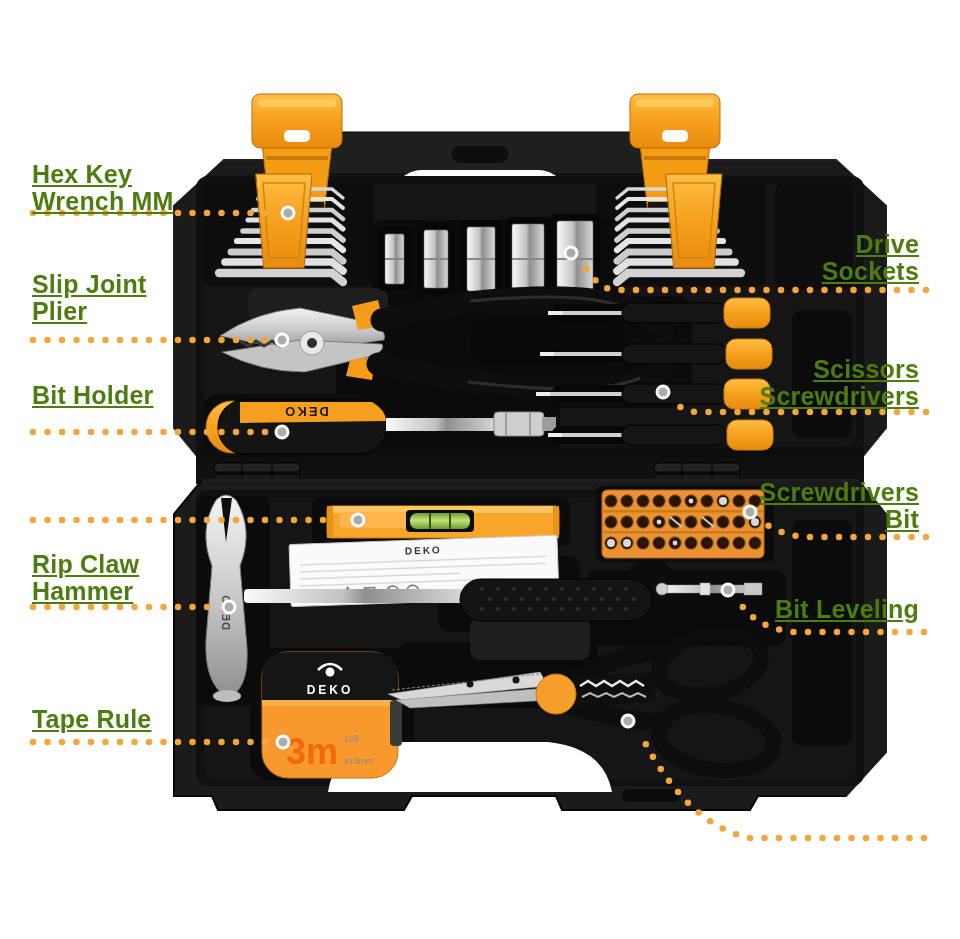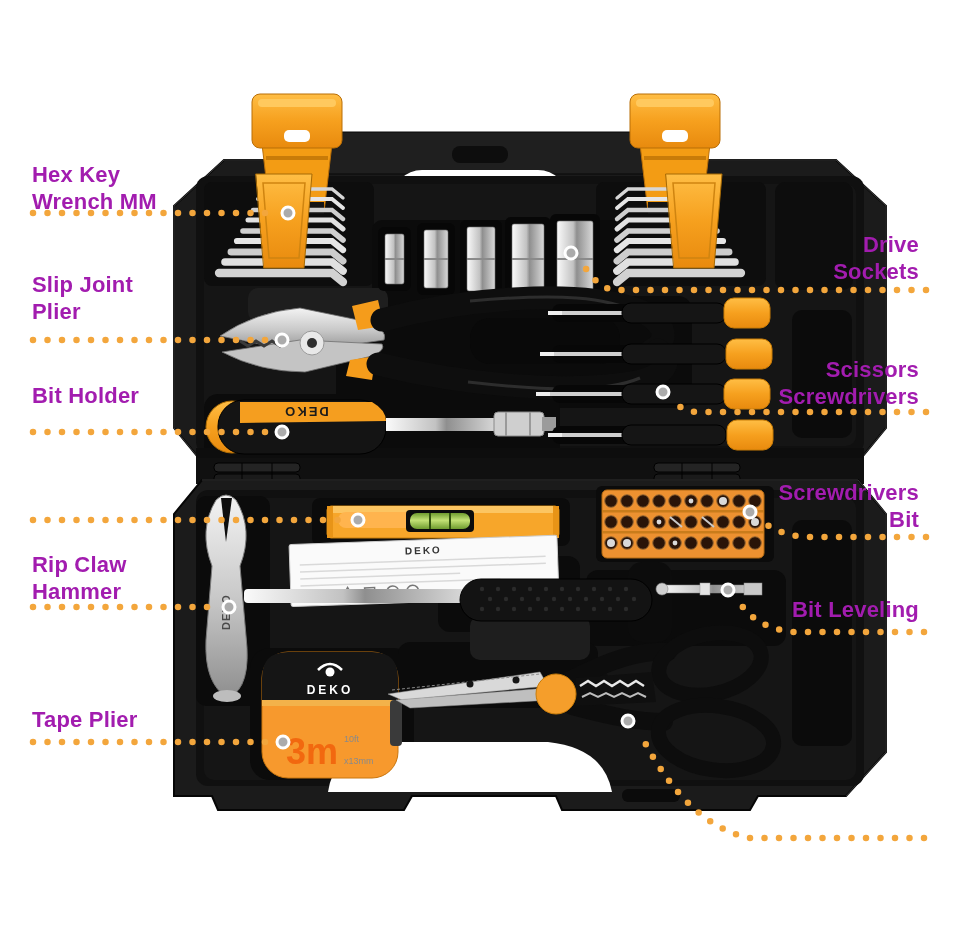--- a/index.html
+++ b/index.html
@@ -1,20 +1,20 @@
 <!DOCTYPE html>
 <html><head>
 <meta charset="utf-8">
 <style>
   html,body{margin:0;padding:0;background:#fff;}
   .stage{position:relative;width:960px;height:939px;background:#ffffff;overflow:hidden;
          font-family:"Liberation Sans",sans-serif;}
   .scene{position:absolute;left:0;top:0;}
-  .callout{position:absolute;font-size:22px;line-height:27px;font-weight:600;
-           color:#a21caf;white-space:pre-line;letter-spacing:.2px;}
+  .callout{position:absolute;font-size:25px;line-height:27px;font-weight:600;
+           color:#4d7c0f;white-space:pre-line;letter-spacing:.2px;text-decoration:underline;}
   .callout.right{right:41px;text-align:right;}
   .callout.left{left:32px;text-align:left;}
   .c-hex{top:161px}.c-slip{top:271px}.c-bith{top:382px}.c-level{top:464px}
   .c-hammer{top:551px}.c-tape{top:706px}
   .c-drive{top:231px}.c-prec{top:356px}.c-bits{top:479px}.c-adapt{top:596px}.c-scis{top:779px}
 </style>
 </head>
 <body>
 
 <div class="stage">
@@ -407,21 +407,21 @@
   </g>
 </svg>
 
 <div class="callout left c-hex">Hex Key
 Wrench MM</div>
 <div class="callout left c-slip">Slip Joint
 Plier</div>
 <div class="callout left c-bith">Bit Holder</div>
 <div class="callout left c-hammer">Rip Claw
 Hammer</div>
-<div class="callout left c-tape">Tape Plier</div>
+<div class="callout left c-tape">Tape Rule</div>
 <div class="callout right c-drive">Drive
 Sockets</div>
 <div class="callout right c-prec">Scissors
 Screwdrivers</div>
 <div class="callout right c-bits">Screwdrivers
 Bit</div>
 <div class="callout right c-adapt">Bit Leveling</div>
 
 </div>
 

